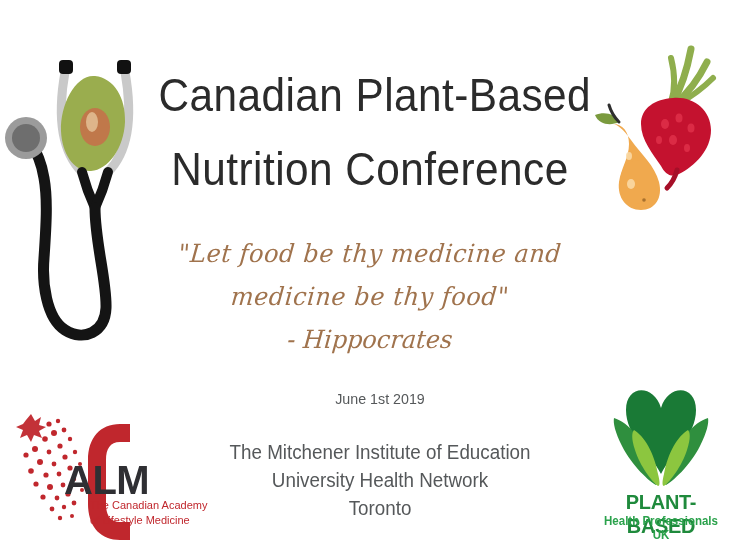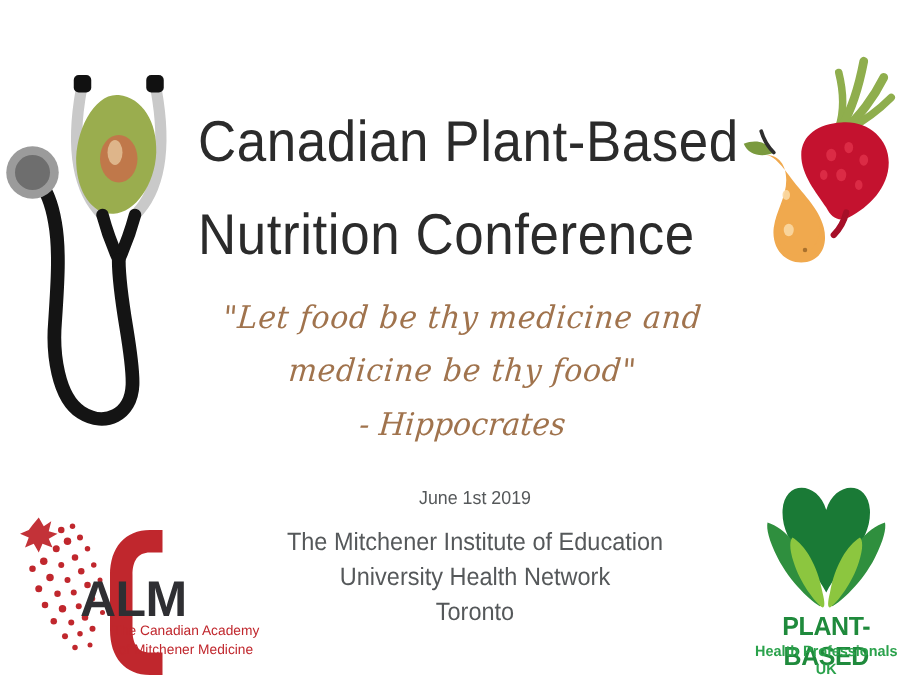--- a/index.html
+++ b/index.html
@@ -13,23 +13,23 @@
     height: 547px;
     background: #ffffff;
     overflow: hidden;
     font-family: "Liberation Sans", sans-serif;
   }
 
   
   .title-block {
     position: absolute;
     left: 140px;
-    top: 76px;
+    top: 58px;
     width: 460px;
-    text-align: left;
+    text-align: center;
   }
   .title-line {
     font-family: "Liberation Sans", sans-serif;
     font-weight: 300;
     font-size: 46px;
     line-height: 74px;
     letter-spacing: 0.5px;
     color: #2b2b2b;
     white-space: nowrap;
     transform: scaleX(0.92);
@@ -77,21 +77,21 @@
   .detail-date {
     font-family: "Liberation Sans", sans-serif;
     font-weight: 400;
     font-size: 15px;
     line-height: 18px;
     color: #55585a;
     transform: scaleX(0.95);
     transform-origin: center;
   }
   .detail-venue {
-    margin-top: 12px;
+    margin-top: 30px;
   }
   .detail-venue div {
     font-family: "Liberation Sans", sans-serif;
     font-weight: 400;
     font-size: 20px;
     line-height: 28px;
     color: #55585a;
     white-space: nowrap;
     transform: scaleX(0.94);
     transform-origin: center;
@@ -137,21 +137,20 @@
   .calm-tagline {
     position: absolute;
     left: 88px;
     top: 90px;
     font-family: "Liberation Sans", sans-serif;
     font-weight: 400;
     font-size: 11px;
     line-height: 15px;
     color: #c0272d;
     white-space: nowrap;
-    text-align: center;
   }
 
   
   .pbhp-logo {
     position: absolute;
     left: 592px;
     top: 378px;
     width: 138px;
     height: 160px;
   }
@@ -314,21 +313,21 @@
         <circle cx="78" cy="56" r="2"></circle>
           <circle cx="80" cy="82" r="2"></circle>
       </g>
 
       <path d="M118 16 C 98 16, 86 30, 86 52 L86 96 C 86 118, 98 132, 118 132 L128 132 L128 114 L118 114
                C 108 114, 104 107, 104 96 L104 52 C 104 41, 108 34, 118 34 L128 34 L128 16 Z" fill="#c0272d"></path>
     </svg>
     <div class="calm-text-alm">ALM</div>
     <div class="calm-tagline">
       <div>The Canadian Academy</div>
-      <div>of Mitchener Medicine</div>
+      <div>of Lifestyle Medicine</div>
     </div>
   </div>
 
   <div class="pbhp-logo">
     <div class="pbhp-mark">
       <svg viewBox="0 0 110 112" width="110" height="112" xmlns="http://www.w3.org/2000/svg">
 
         <path d="M55 30 C 48 6, 20 6, 20 32 C 20 58, 44 74, 55 96 C 66 74, 90 58, 90 32 C 90 6, 62 6, 55 30 Z" fill="#1a7a36"></path>
 
         <path d="M8 40 C 22 44, 38 62, 48 92 C 52 102, 52 106, 50 107 C 44 104, 26 88, 16 68 C 9 54, 7 45, 8 40 Z" fill="#2f8f3e"></path>

